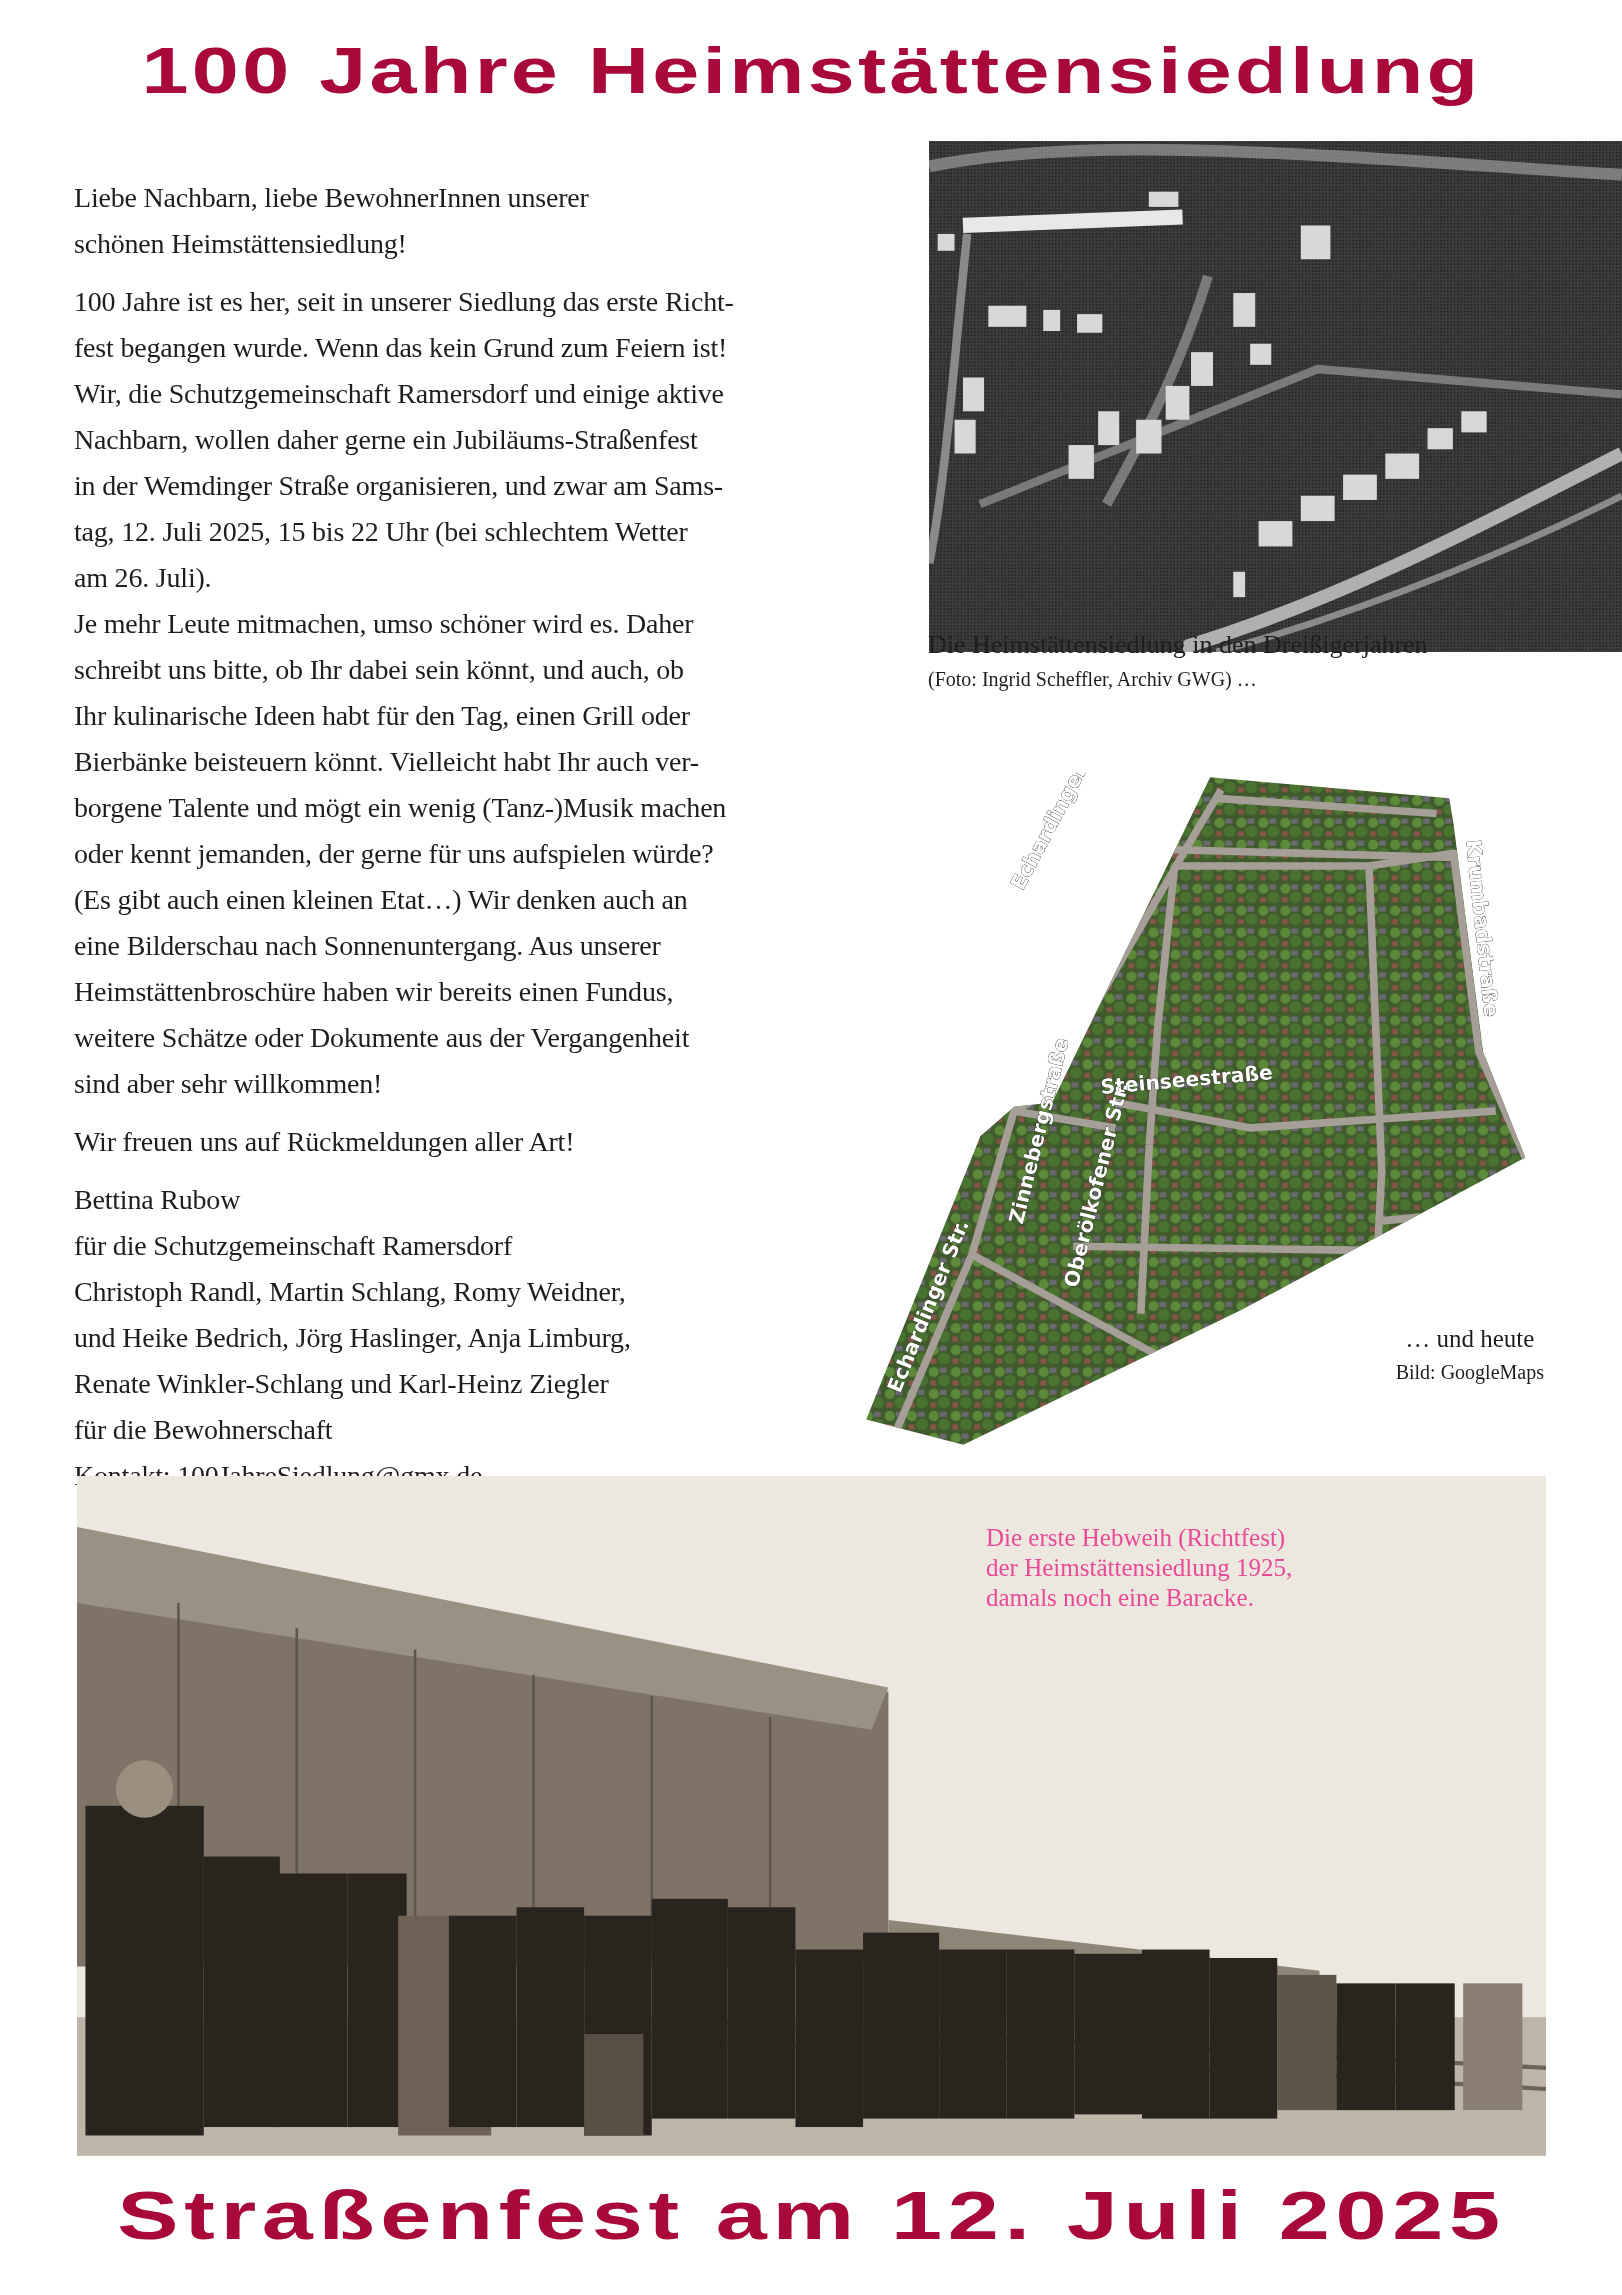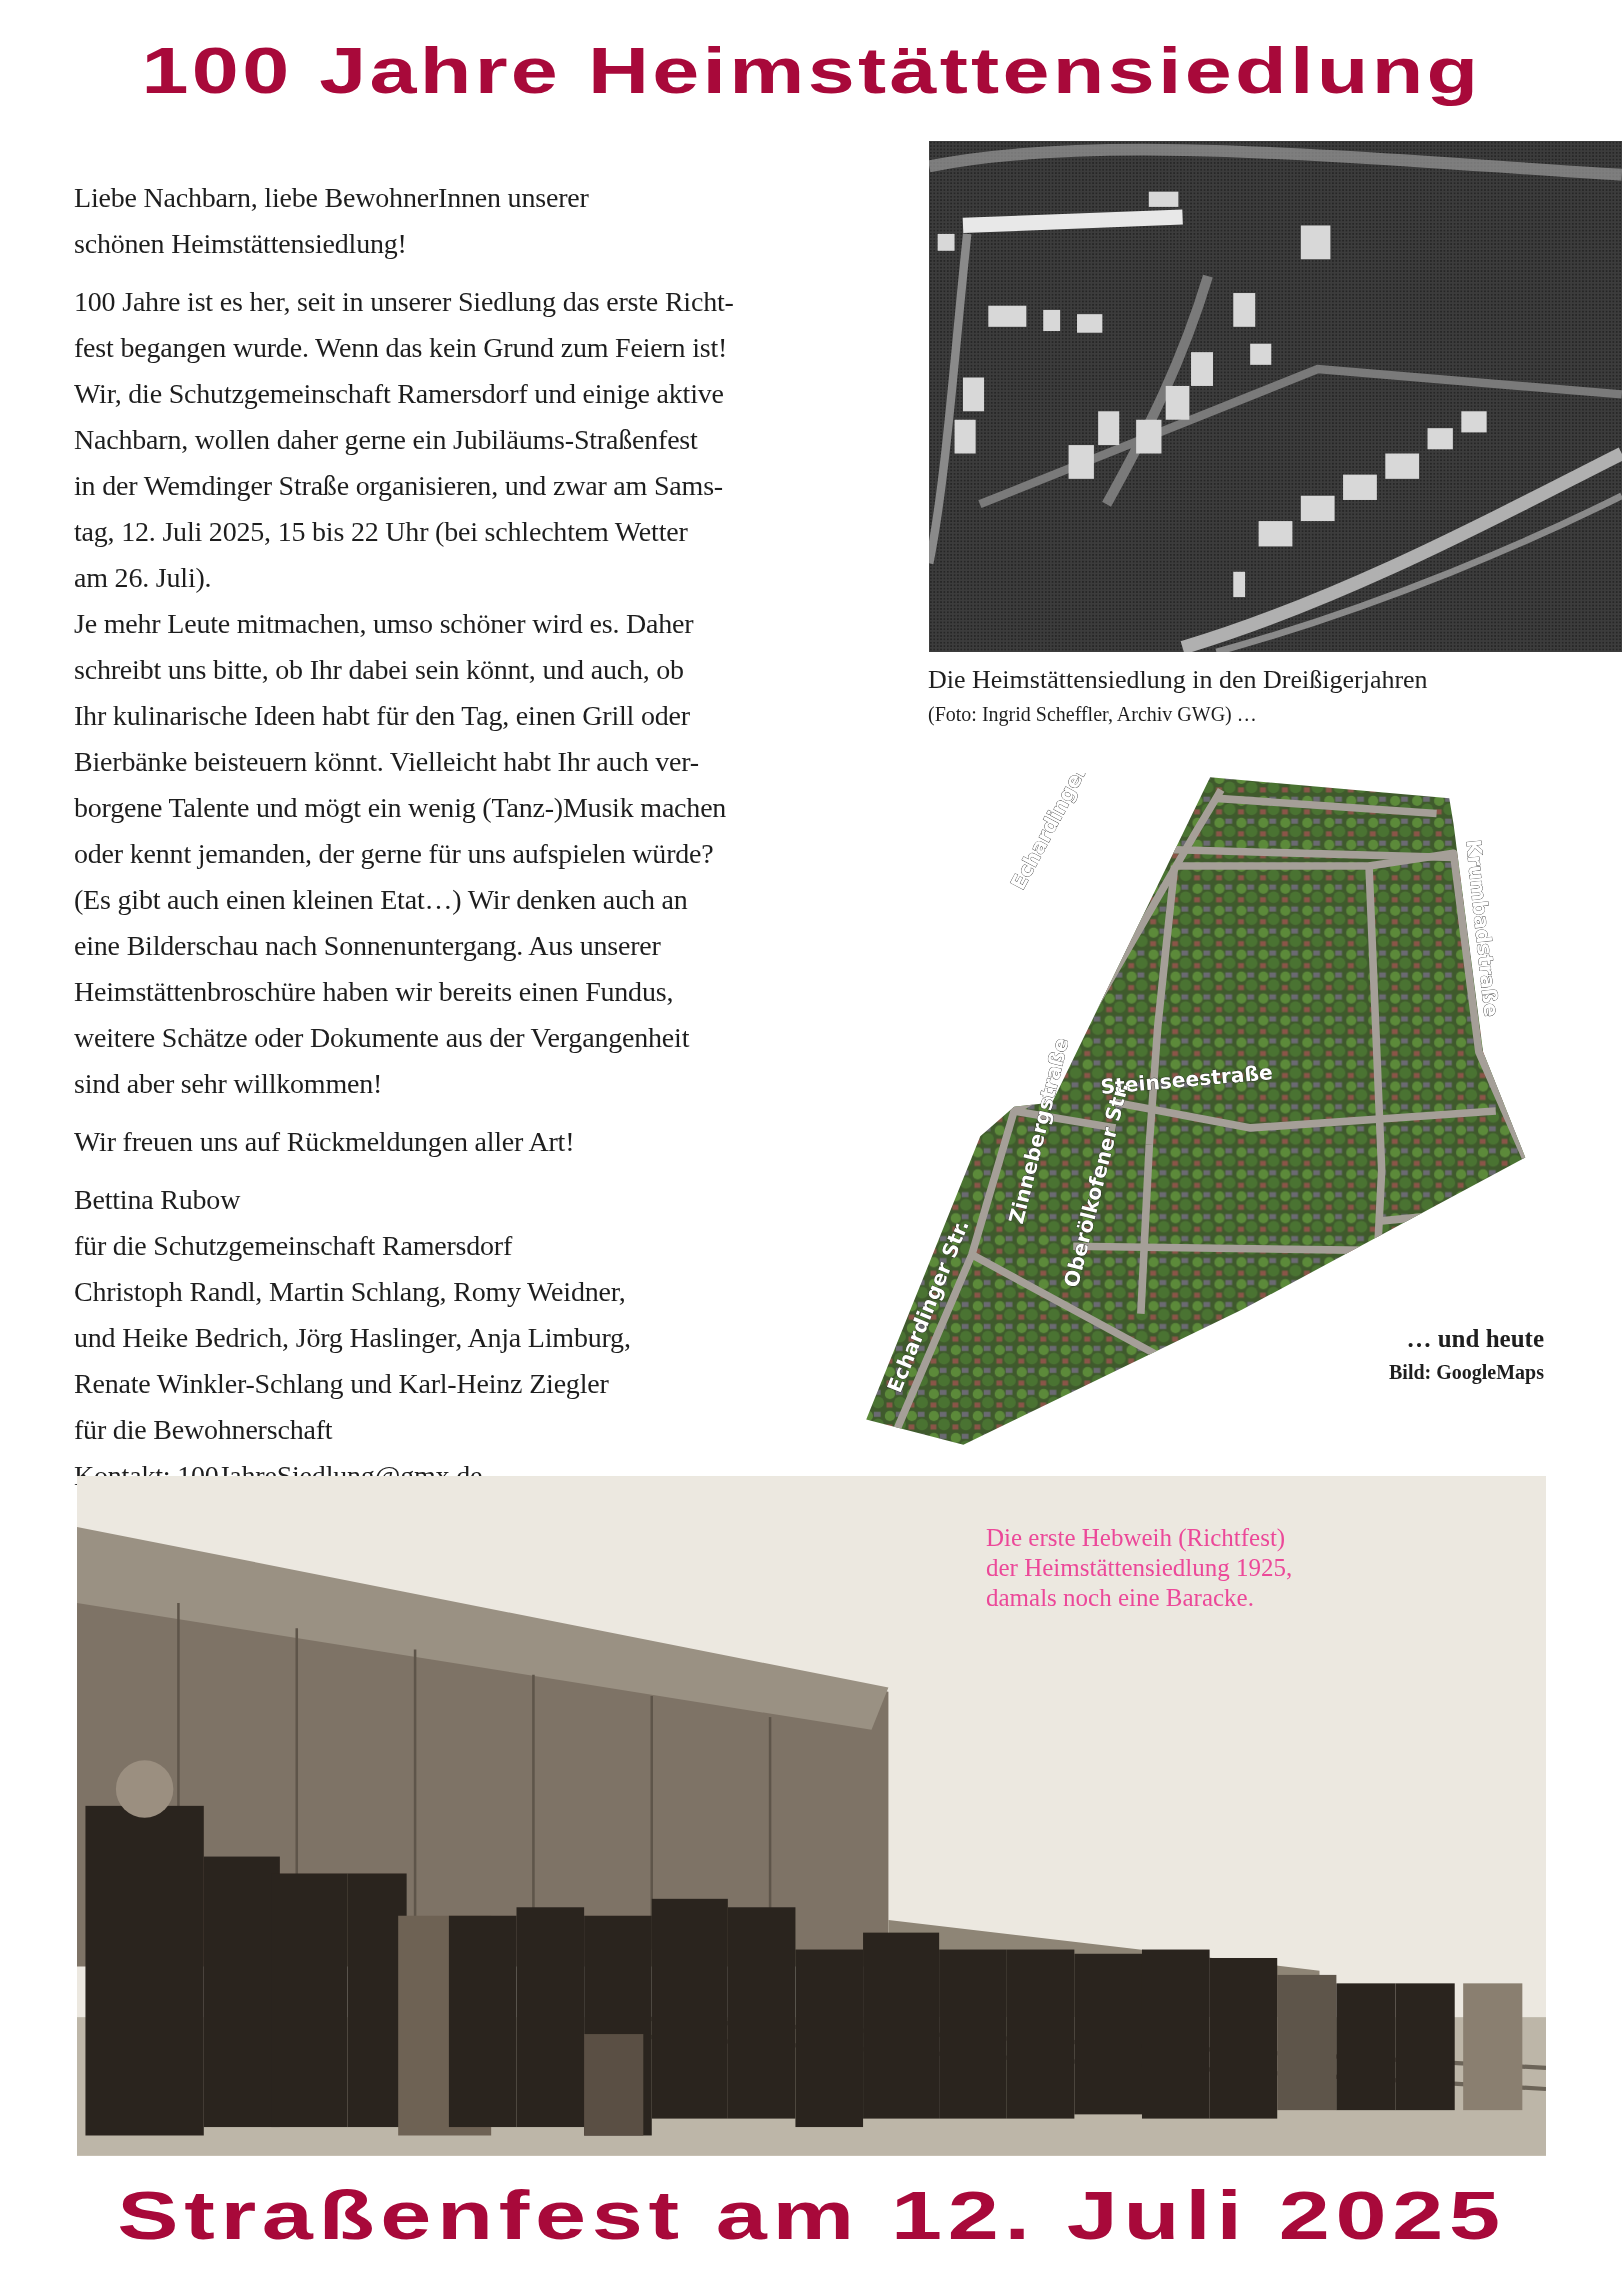--- a/index.html
+++ b/index.html
@@ -14,25 +14,25 @@
   .serif { font-family: "Liberation Serif", "DejaVu Serif", serif; color: #1e1e1e; }
   #letter { position: absolute; left: 74px; top: 135px; width: 811px; font-size: 28px; line-height: 46px; margin-top: 40px; }
   #letter p { margin: 0; }
   #letter .gap { margin-top: 12px; }
   #letter .line { display: block; white-space: nowrap; letter-spacing: -0.2px; }
 
   #photo-1930 {
     position: absolute; left: 929px; top: 141px; width: 693px; height: 511px; overflow: hidden;
     background: #4a4a4a;
   }
-  #caption-1930 { position: absolute; left: 928px; top: 663px; font-size: 26px; line-height: 34px; }
+  #caption-1930 { position: absolute; left: 928px; top: 628px; font-size: 26px; line-height: 34px; }
   #caption-1930 .credit { font-size: 20px; }
 
   #map-wrap { position: absolute; left: 862px; top: 773px; width: 676px; height: 676px; }
-  #caption-today { position: absolute; right: 79px; top: 1318px; text-align: right; font-size: 25px; line-height: 42px; font-weight: bold; }
+  #caption-today { position: absolute; right: 79px; top: 1318px; text-align: center; font-size: 25px; line-height: 42px; }
   #caption-today .credit { font-size: 20px; line-height: 25px; }
 
   #photo-1925 {
     position: absolute; left: 77px; top: 1476px; width: 1469px; height: 680px; overflow: hidden;
     background: #e9e5dd;
   }
   #caption-1925 { position: absolute; left: 986px; top: 1523px; font-size: 25px; line-height: 30px; color: #ec4899; }
 </style>
 </head>
 <body>

